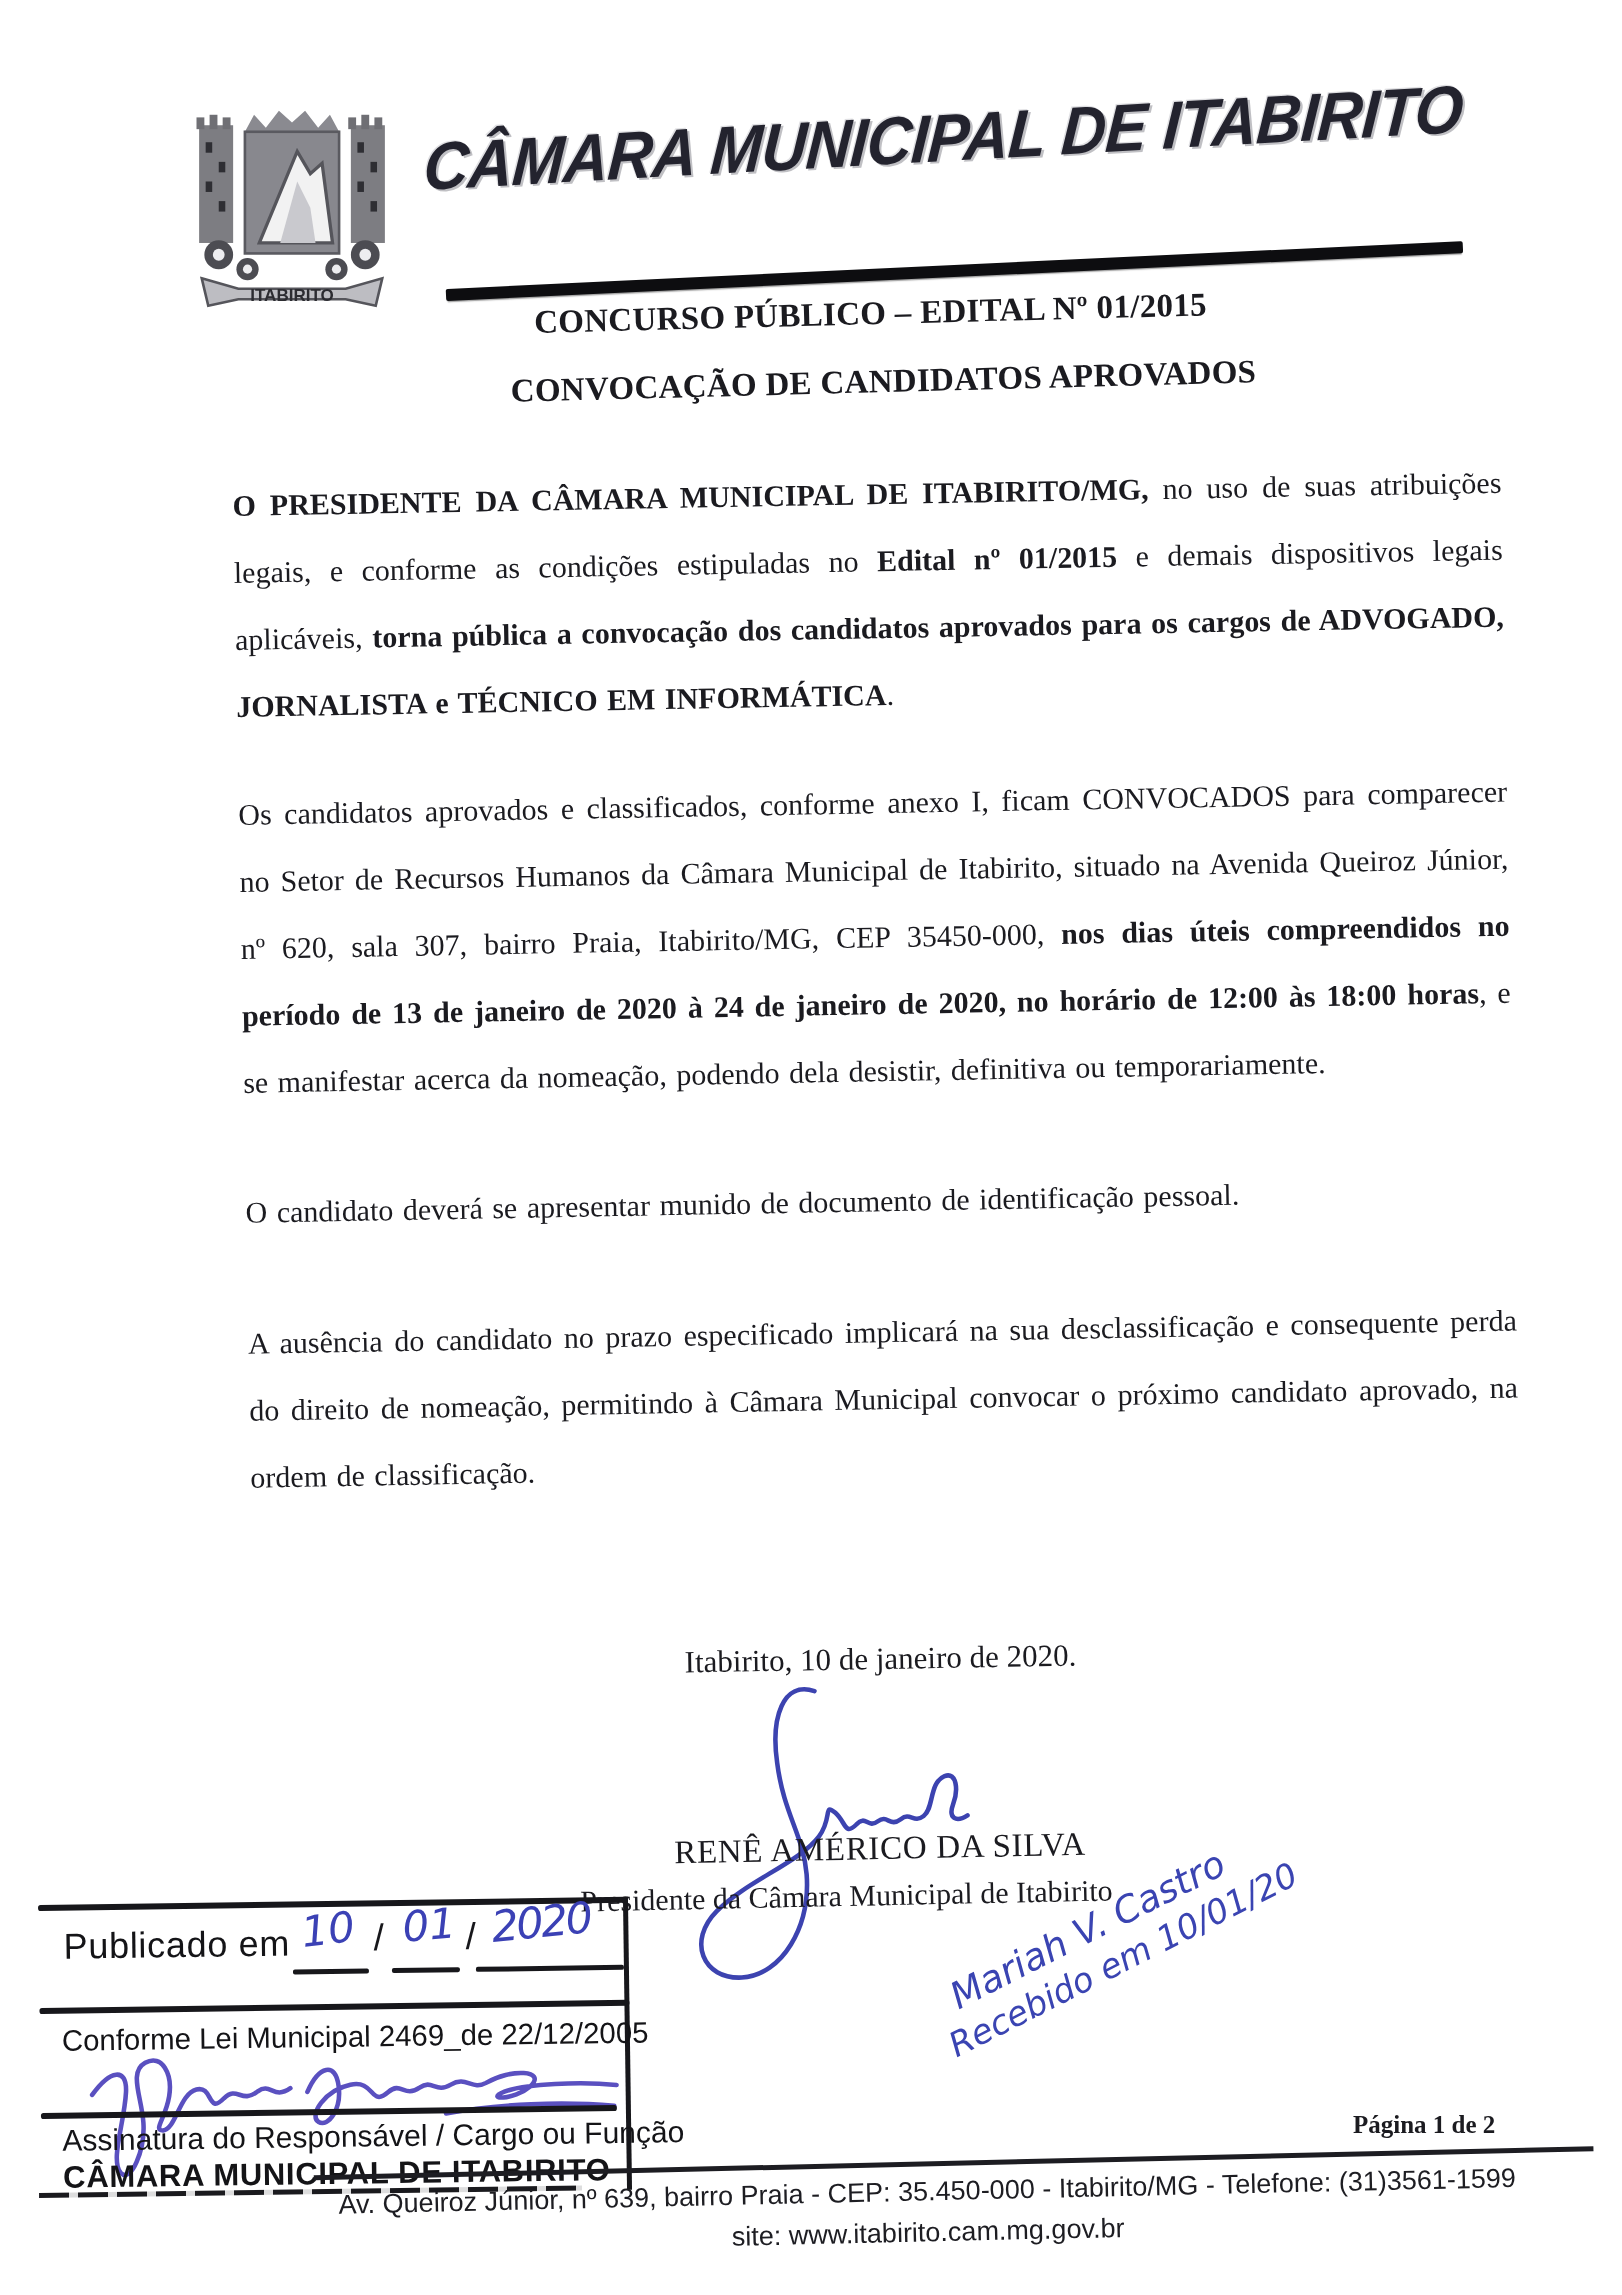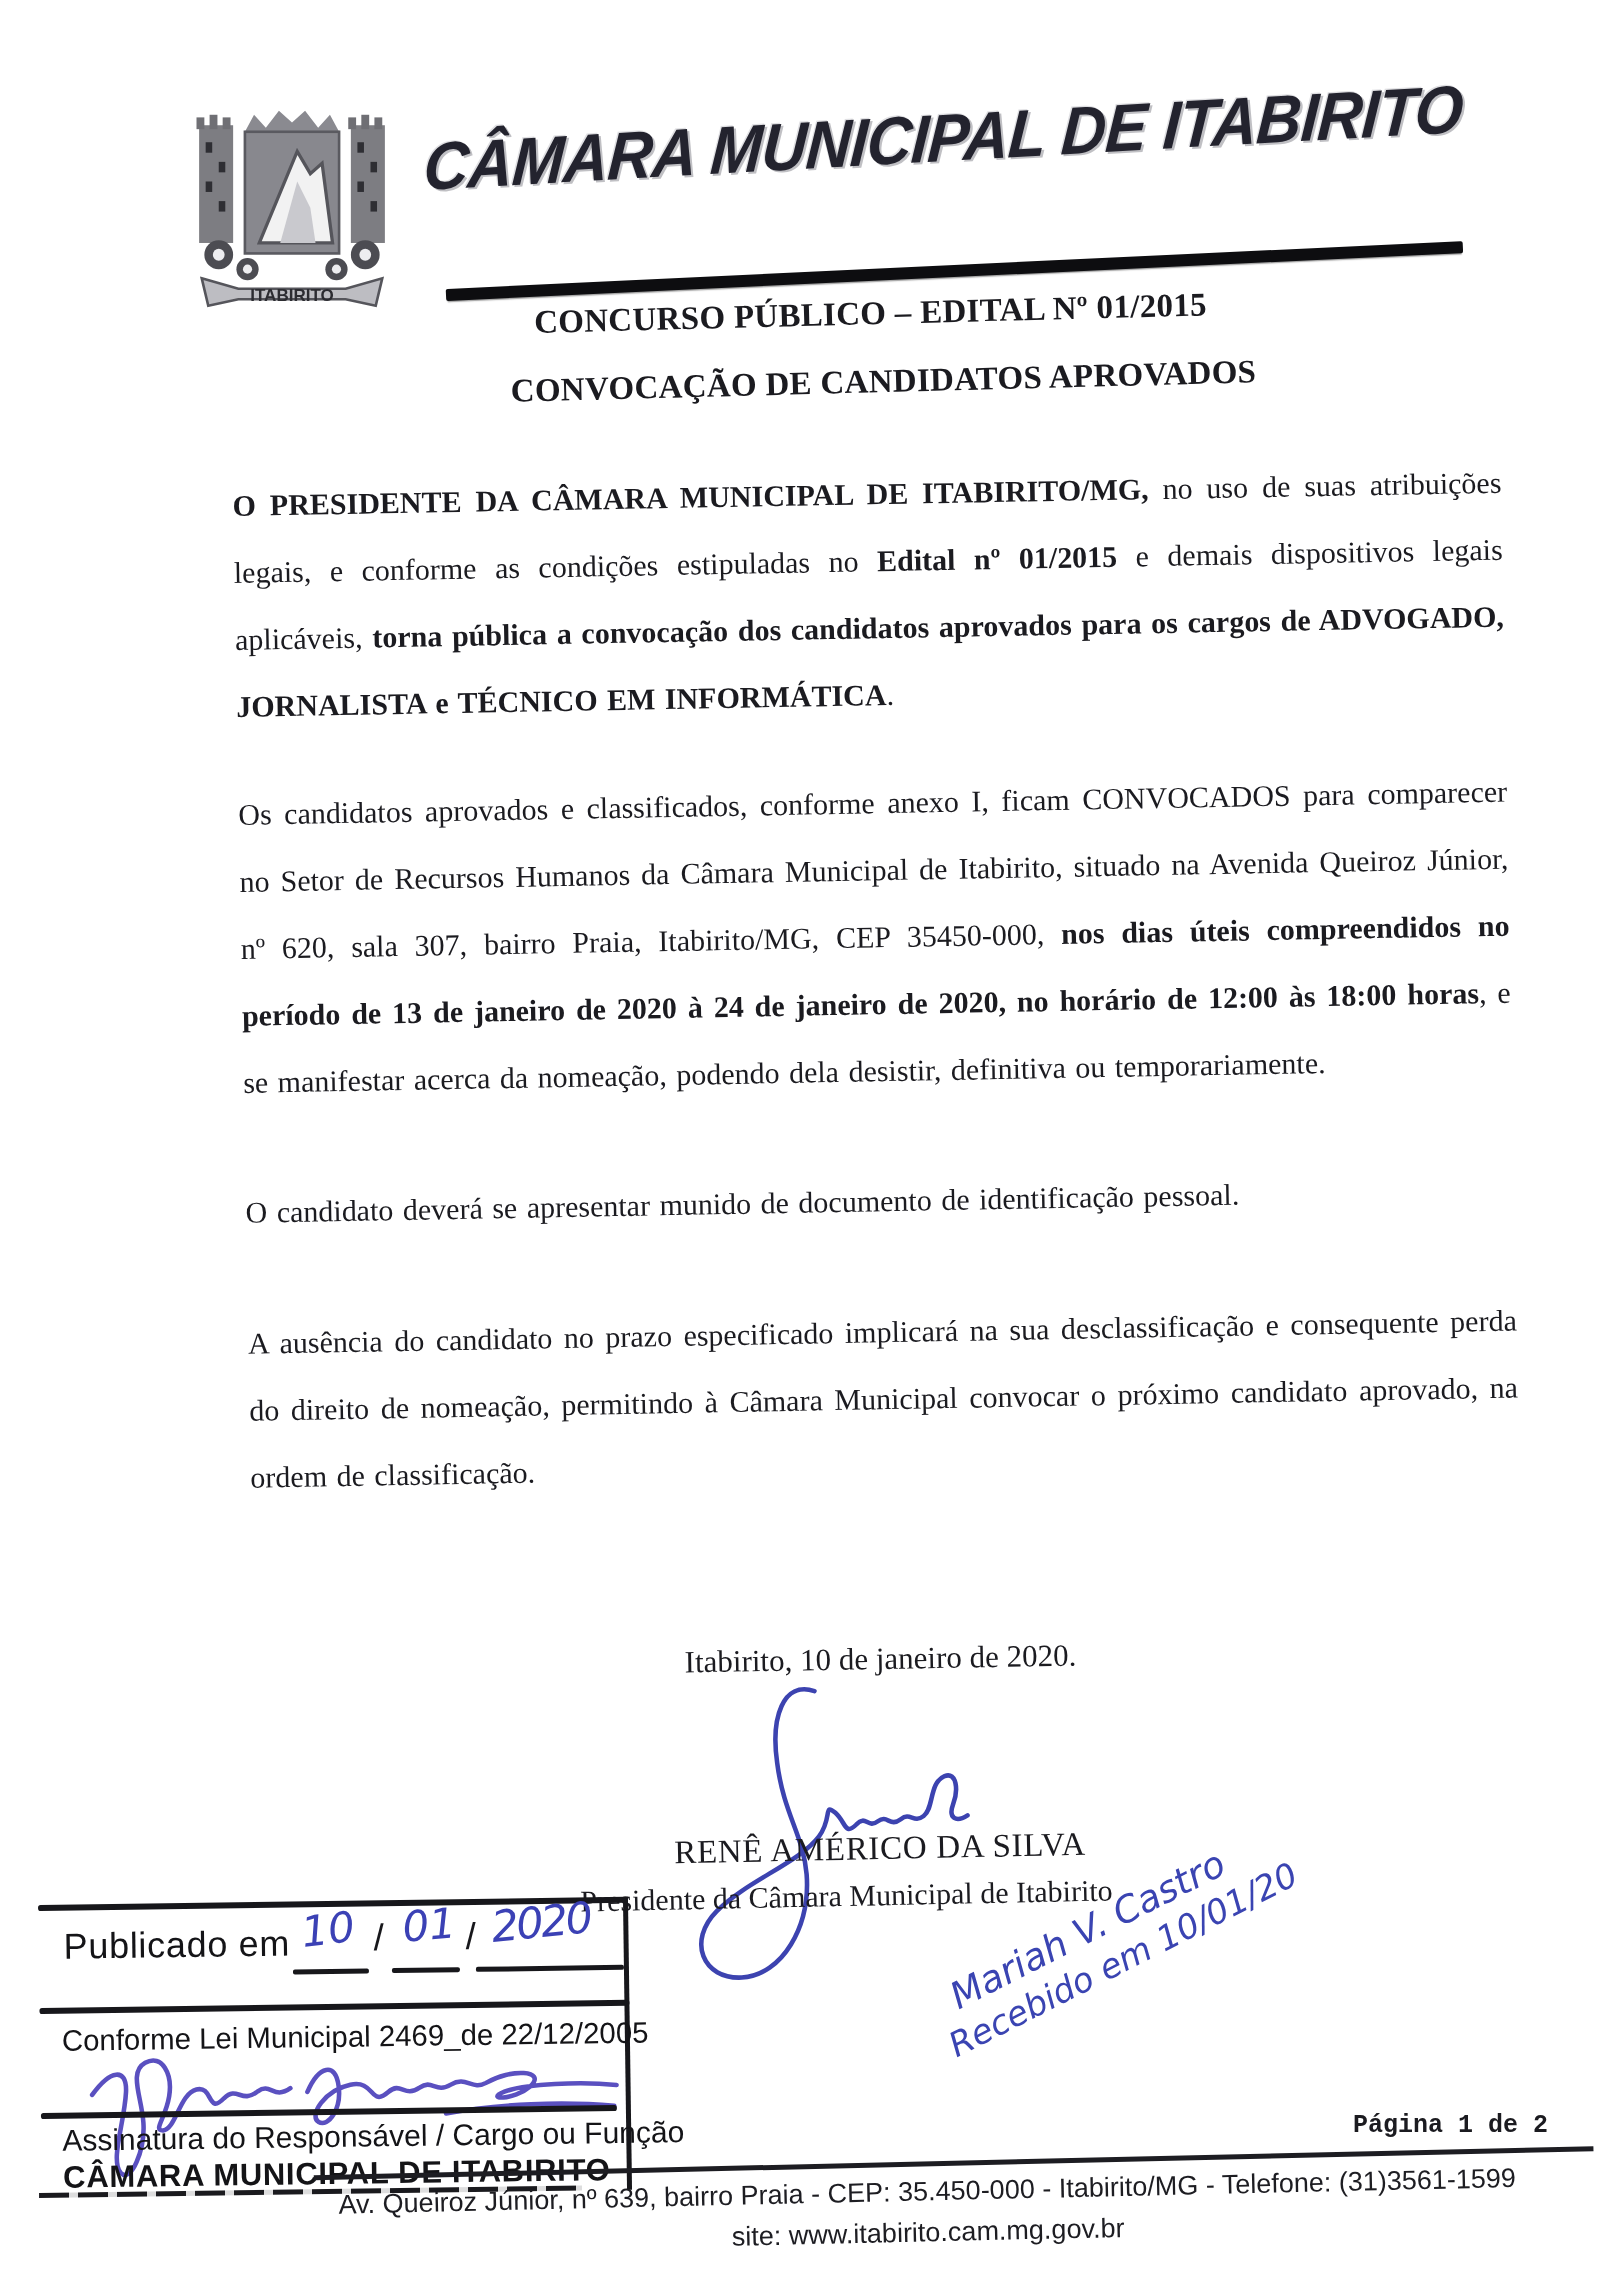--- a/index.html
+++ b/index.html
@@ -84,21 +84,21 @@
   
   #received-note{
     position:absolute;left:982px;top:1970px;width:445px;
     transform:rotate(-27deg);transform-origin:left bottom;
     color:#3a44b2;font-family:"DejaVu Sans",sans-serif;font-style:italic;
     font-size:37px;line-height:43px;white-space:nowrap;
   }
   #received-note .l2{margin-left:-23.6px;font-size:34px;}
   
   #page-indicator{
-    position:absolute;left:1353px;top:2111px;font-family:Liberation Mono, monospace;
+    position:absolute;left:1353px;top:2111px;font-family:Liberation Serif, serif;
     font-weight:bold;font-size:25px;white-space:nowrap;
   }
   #footer{
     position:absolute;left:0;top:2138px;width:1623px;
     transform:rotate(-1.3deg);transform-origin:center top;
     font-family:"Liberation Sans",sans-serif;color:#1d1d22;
   }
   #footer-sep{position:absolute;left:313px;top:26px;width:1280px;height:4.6px;background:#1d1d22;}
   #footer-line1{position:absolute;left:275px;top:41px;width:1302px;text-align:center;font-size:27px;white-space:nowrap;}
   #footer-line2{position:absolute;left:275px;top:82px;width:1302px;text-align:center;font-size:27px;white-space:nowrap;}

